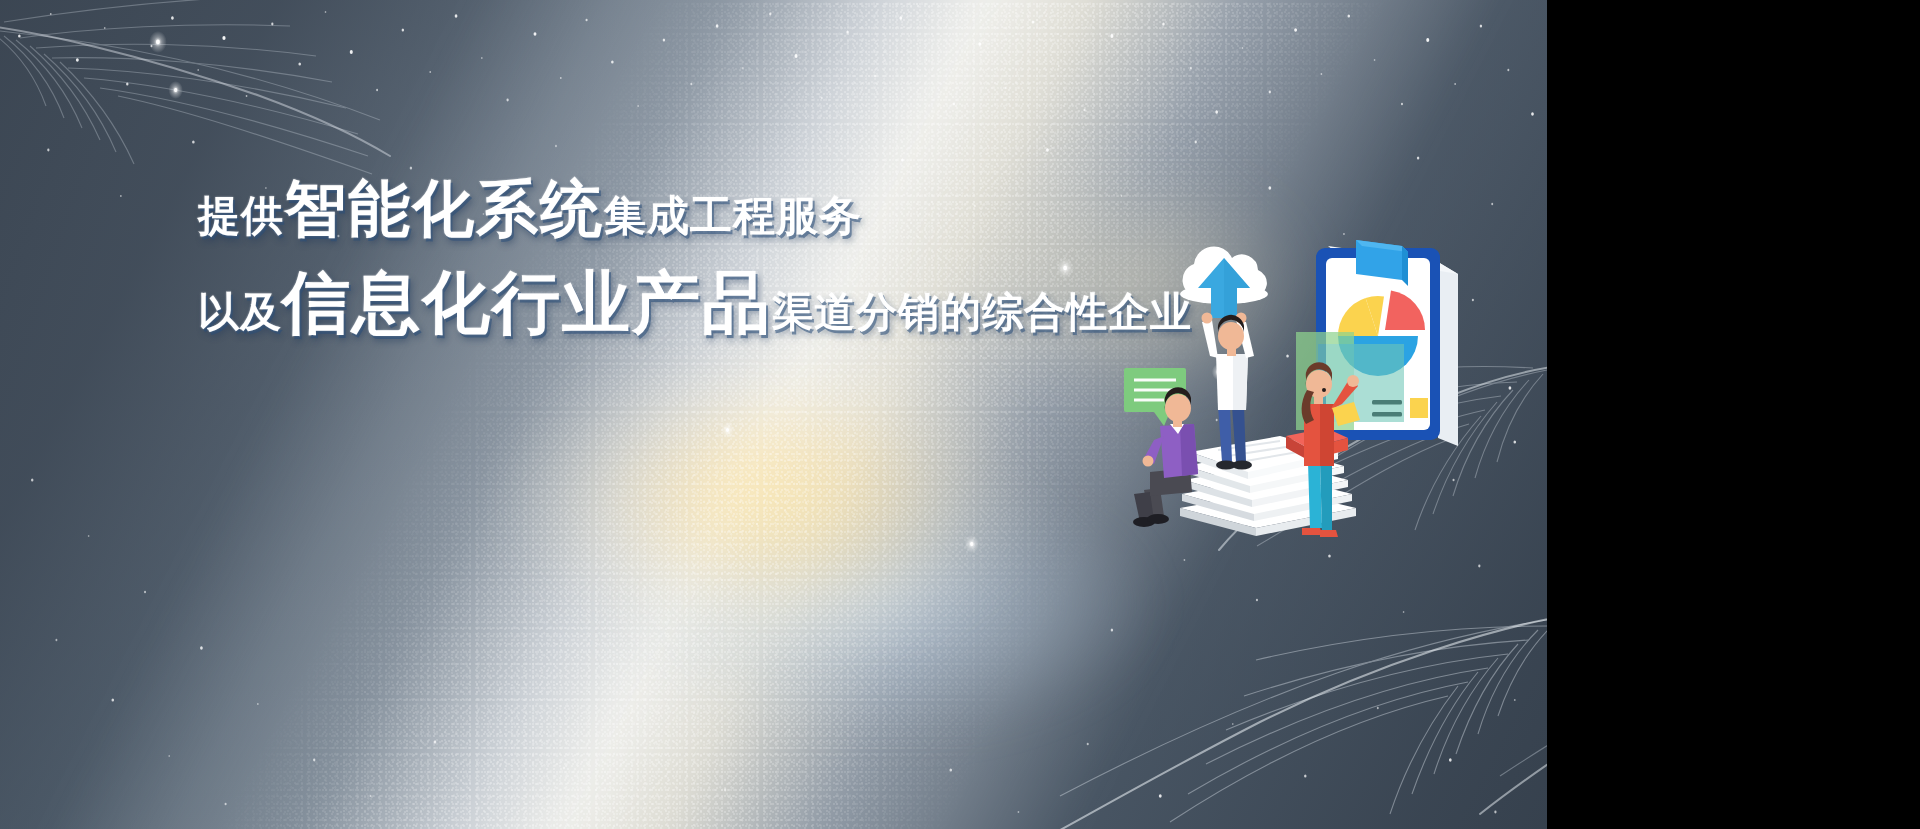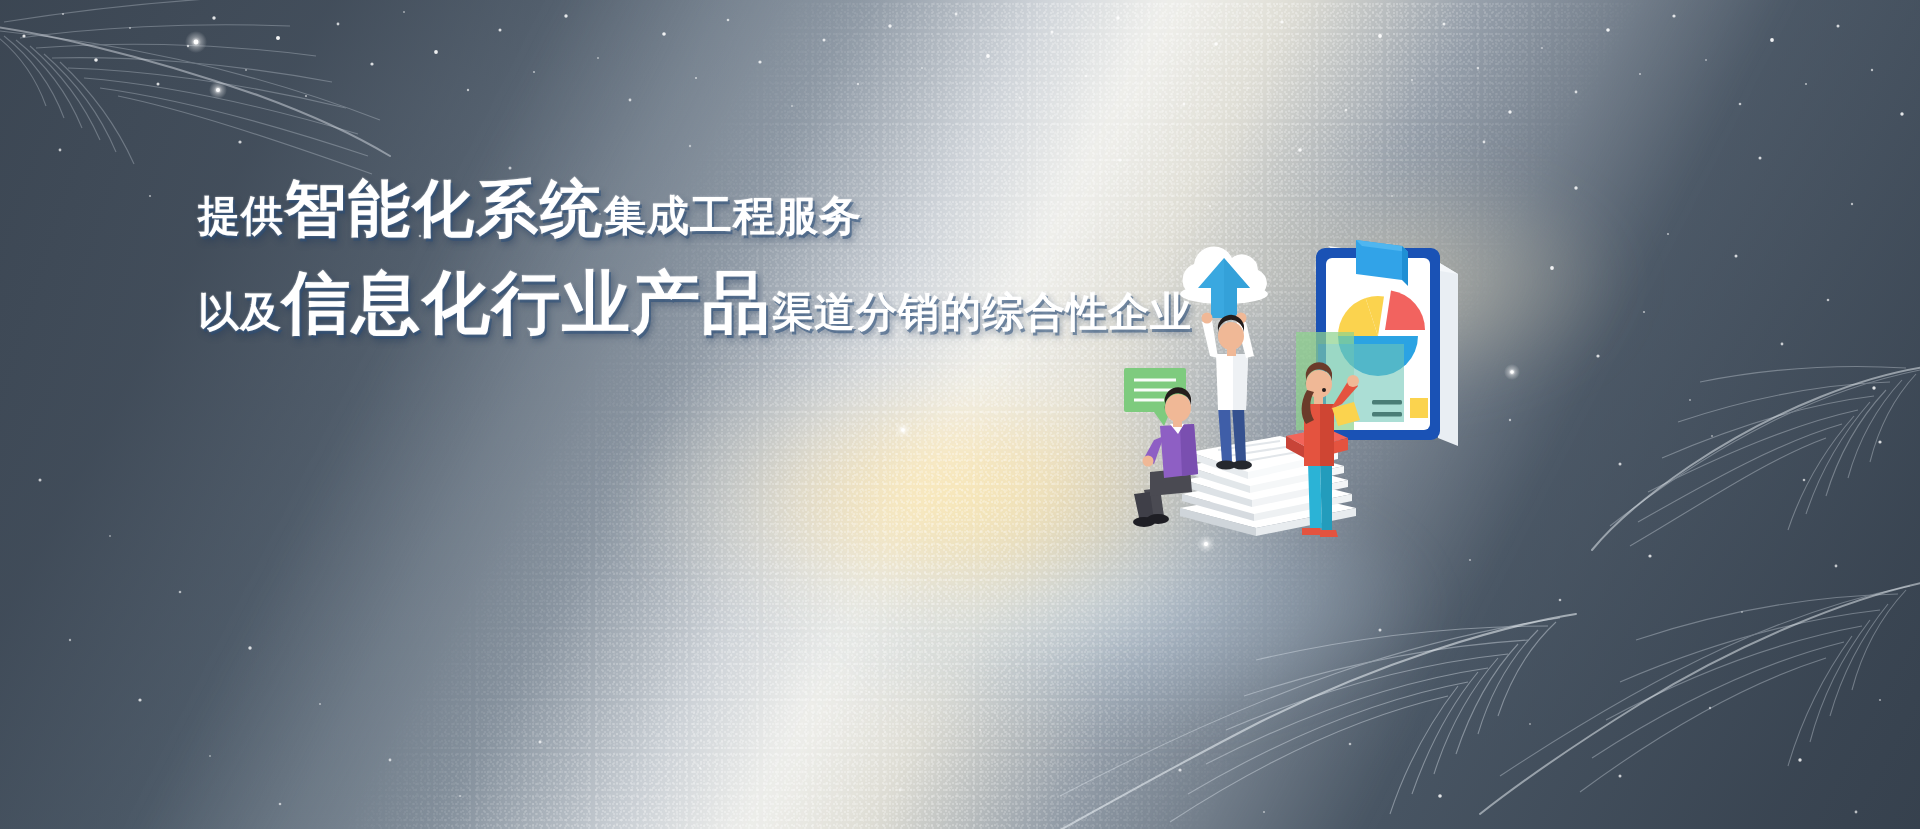--- a/index.html
+++ b/index.html
@@ -1,21 +1,21 @@
 <!DOCTYPE html>
 <html lang="zh"><head>
 <meta charset="utf-8">
 <title>Banner</title>
 <style>
   html,body{margin:0;padding:0;background:#000;}
   body{font-family:"Liberation Sans","DejaVu Sans",sans-serif;}
 
   #banner{
     position:relative;
-    width:1920px;height:829px;
+    width:1547px;height:829px;
     overflow:hidden;
     background:#14532d;
     isolation:isolate;
   }
 
   
   .bg-base{
     position:absolute;inset:0;
     background:
       radial-gradient(120% 90% at 18% 12%, #6b7887 0%, #5e6b7a 40%, #51606f 100%);

